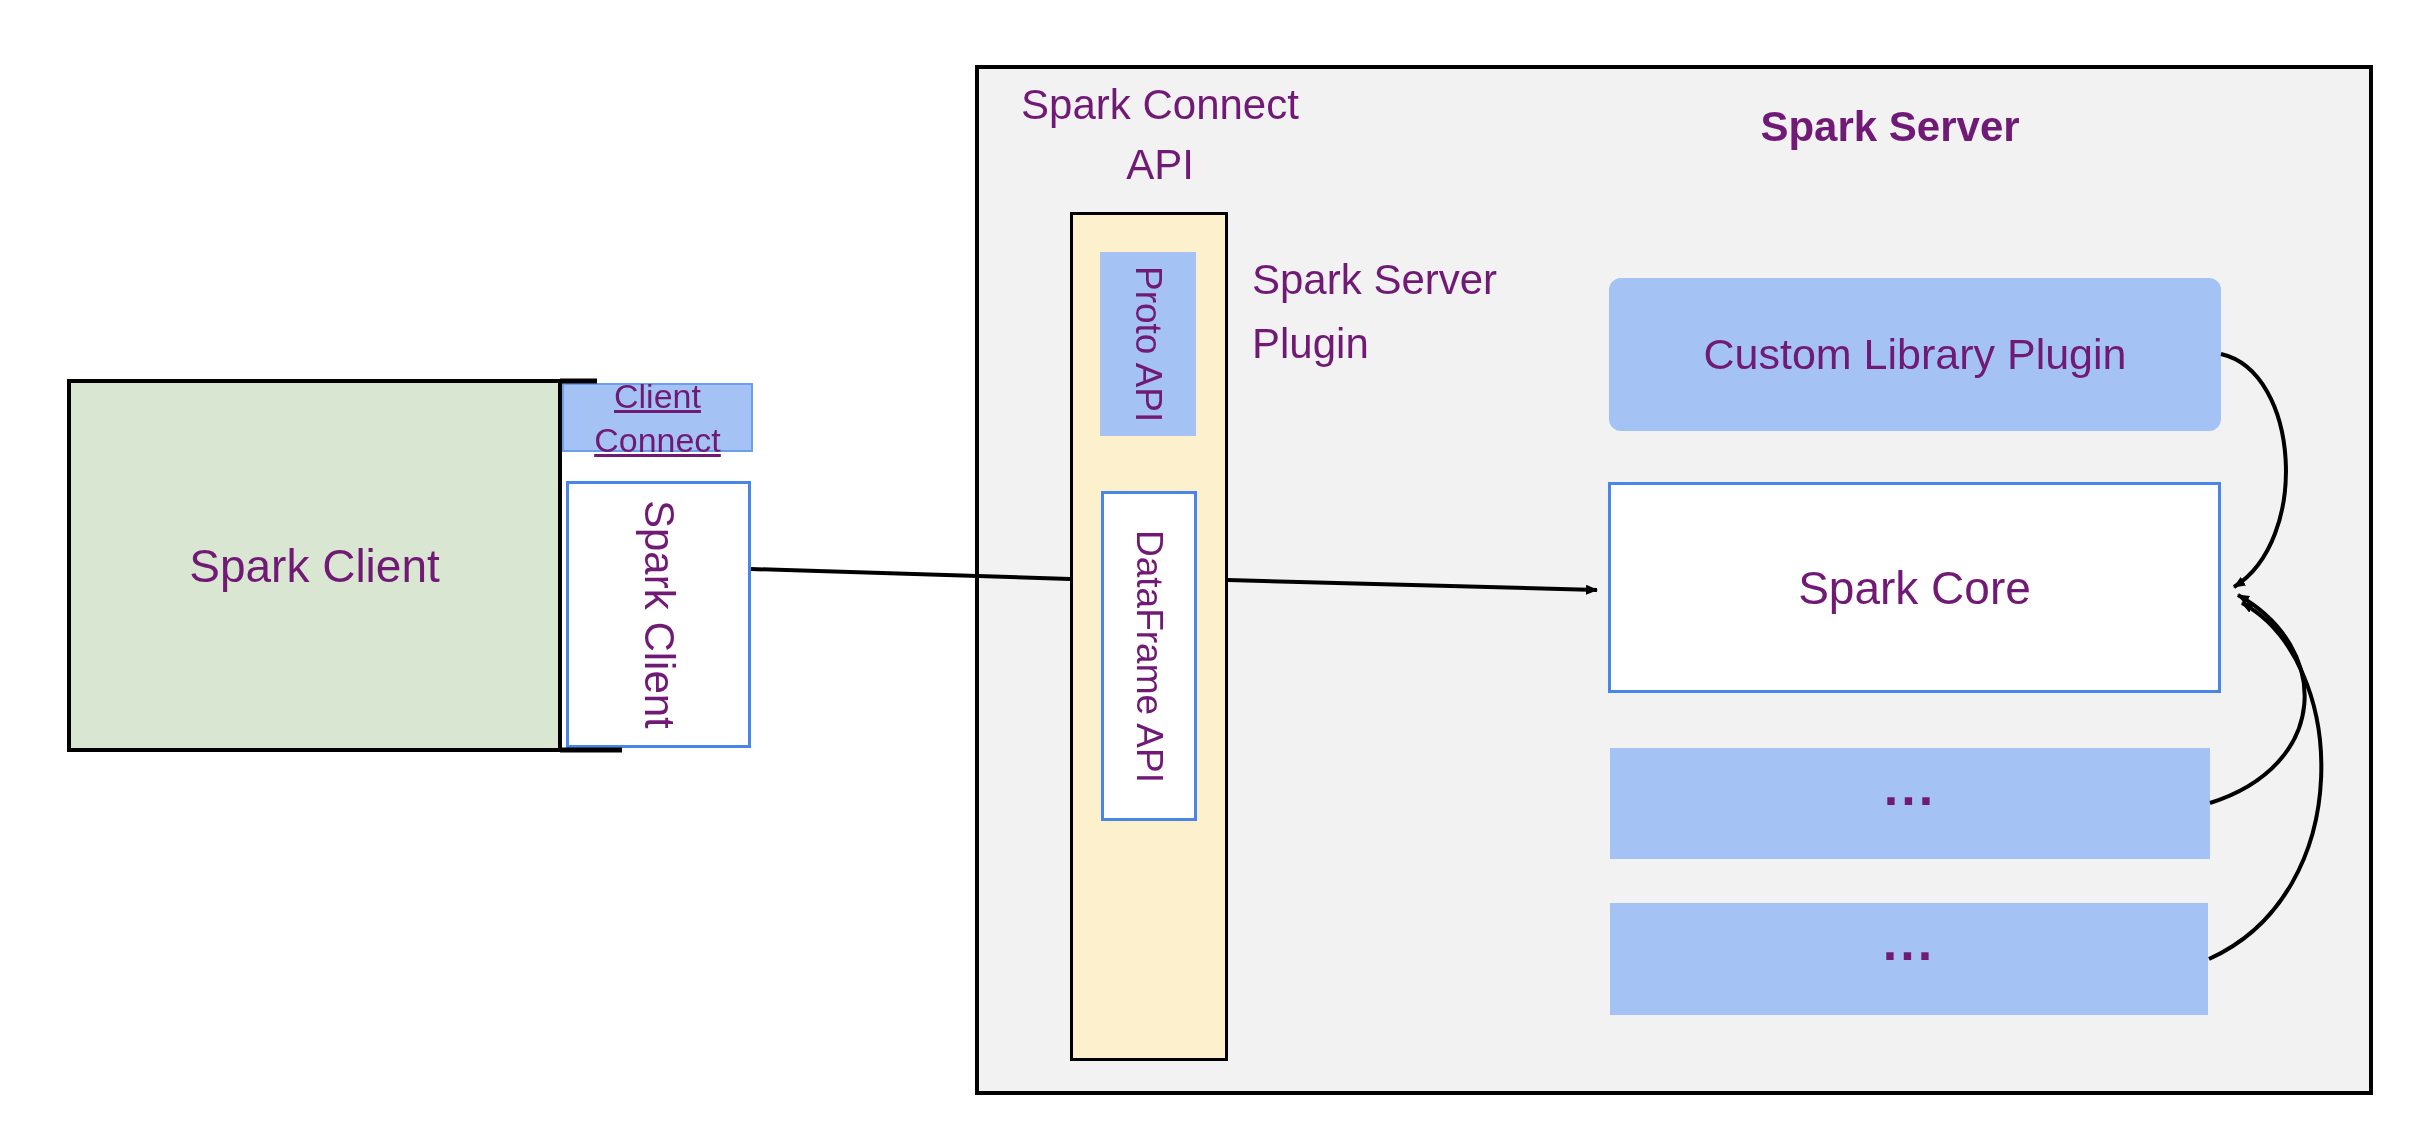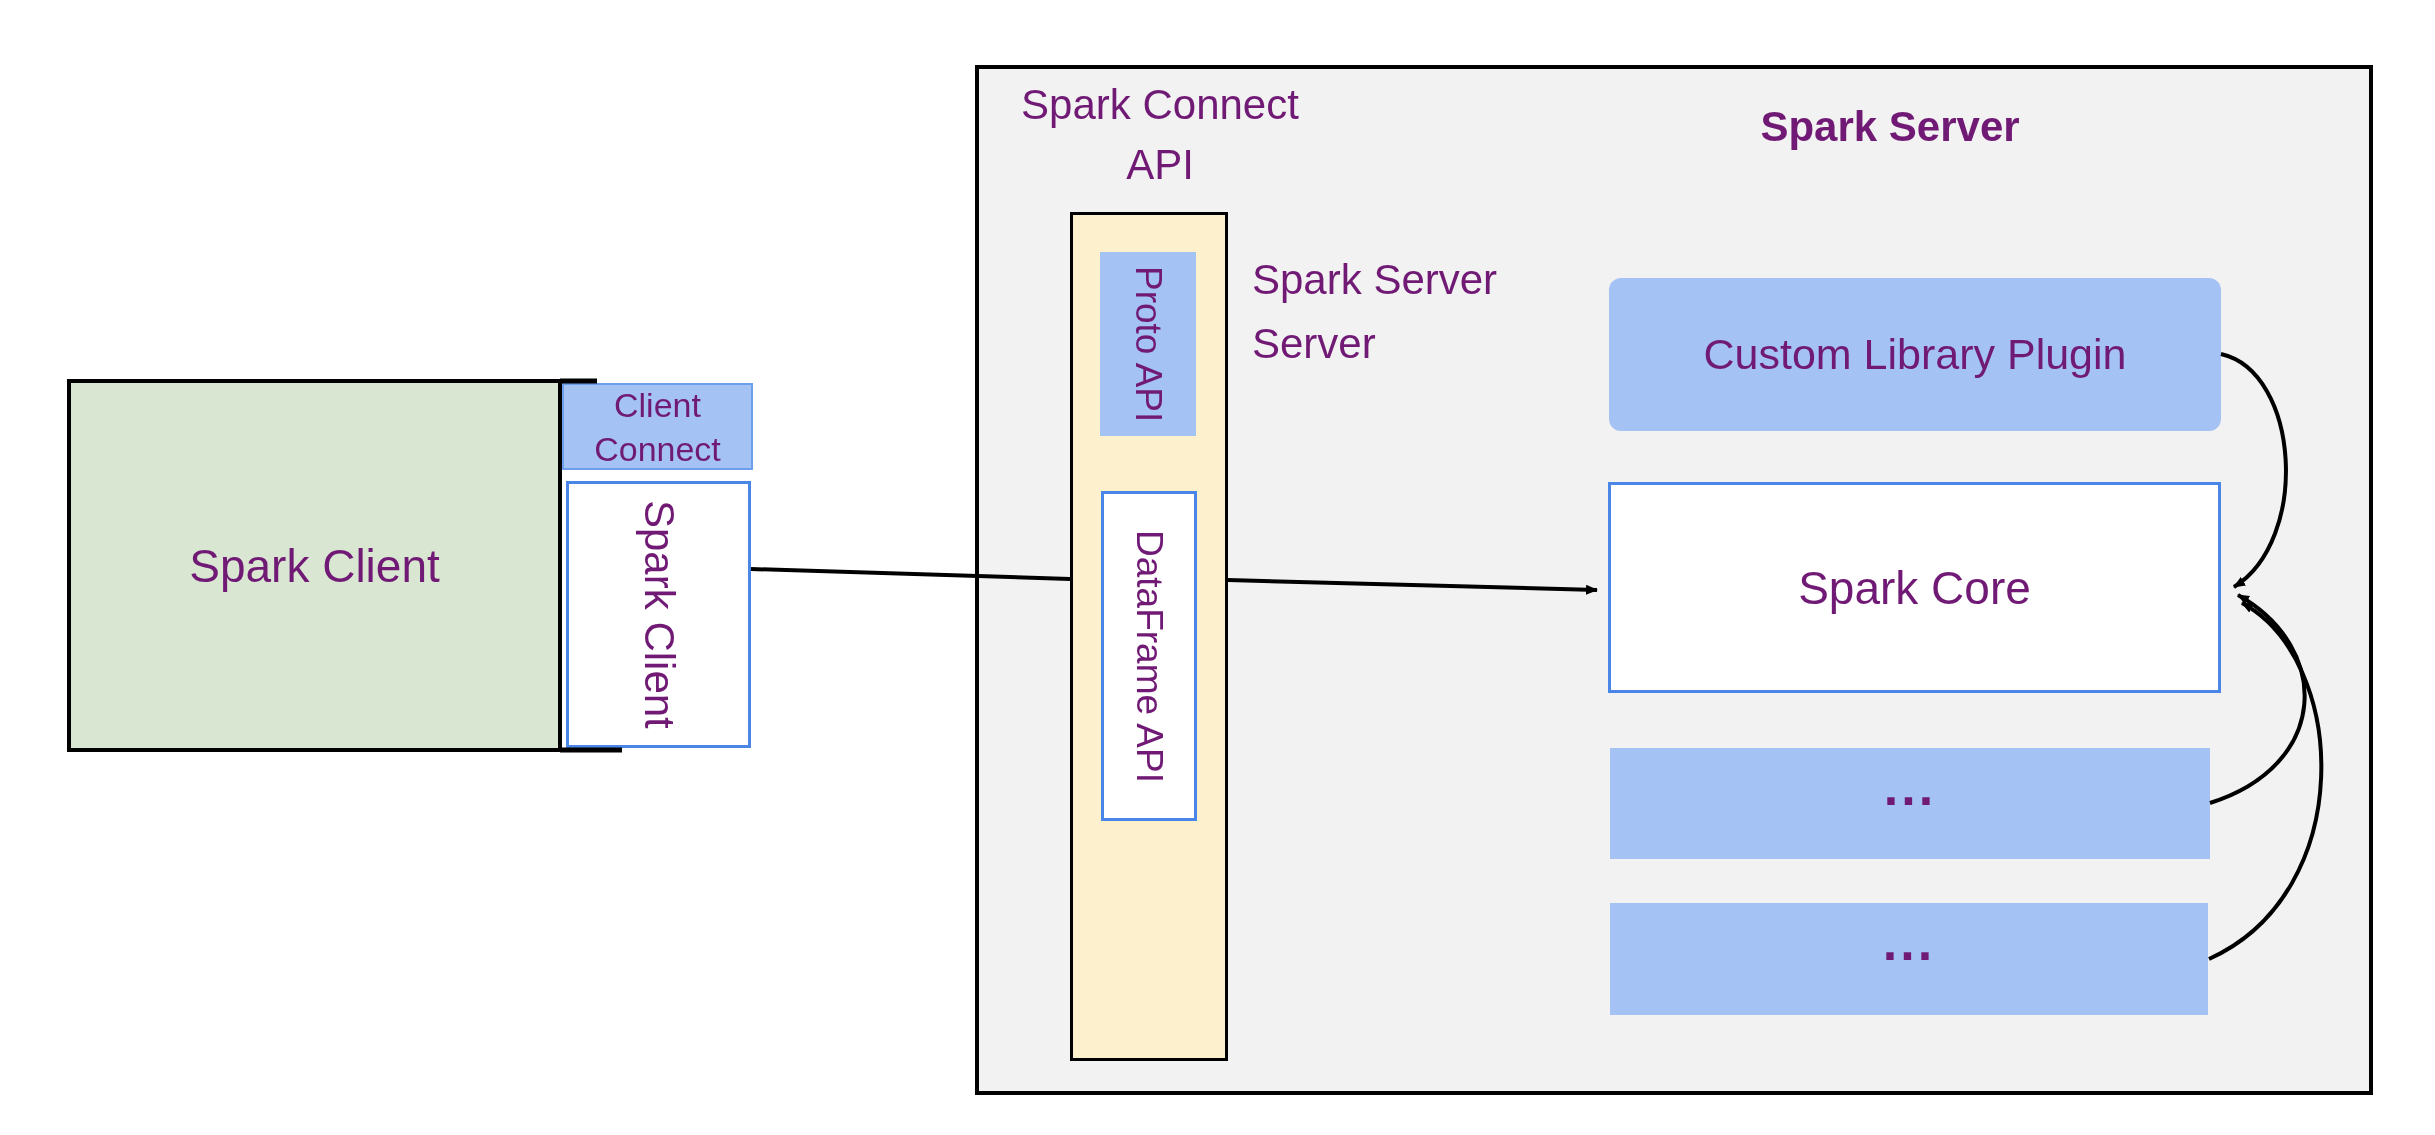--- a/index.html
+++ b/index.html
@@ -52,42 +52,42 @@
   <div class="label" style="left:1640px; top:103px; width:500px; font-size:42px; font-weight:bold; text-align:center; z-index:2;">Spark Server</div>
 
   <div class="box yellow" style="left:1070px; top:212px; width:158px; height:849px; z-index:2;"></div>
 
   <div class="box blue vtext" style="left:1100px; top:252px; width:96px; height:184px; font-size:37px; z-index:3;">Proto API</div>
 
   <div class="box whiteblue vtext" style="left:1101px; top:491px; width:96px; height:330px; font-size:37px; z-index:3;">DataFrame API</div>
 
   <div class="label" style="left:1252px; top:248px; width:340px; font-size:42px; line-height:64px; text-align:left; z-index:2;">
     <div>Spark Server</div>
-    <div>Server</div>
+    <div>Plugin</div>
   </div>
 
   <div class="box blue" style="left:1609px; top:278px; width:612px; height:153px; font-size:43px; z-index:2;border-radius:12px;">Custom Library Plugin</div>
 
   <div class="box whiteblue" style="left:1608px; top:482px; width:613px; height:211px; font-size:46px; z-index:2;text-align:center;">Spark Core</div>
 
   <div class="box blue" style="left:1610px; top:748px; width:600px; height:111px; font-size:52px; z-index:2;">
     <span class="dots">...</span>
   </div>
 
   <div class="box blue" style="left:1610px; top:903px; width:598px; height:112px; font-size:52px; z-index:2;">
     <span class="dots">...</span>
   </div>
 
   <div class="box green" style="left:67px; top:379px; width:495px; height:373px; z-index:1;">
     <div style="font-size:46px; line-height:64px;">
       <div>Spark Client</div>
     </div>
   </div>
 
-  <div class="box blue blue-bordered" style="left:562px; top:383px; width:191px; height:87px; z-index:2;">
+  <div class="box blue blue-bordered" style="left:562px; top:383px; width:191px; height:69px; z-index:2;text-decoration:underline;">
     <div style="font-size:34px; line-height:44px;">
       <div>Client</div>
       <div>Connect</div>
     </div>
   </div>
 
   <div class="box whiteblue vtext" style="left:566px; top:481px; width:185px; height:267px; font-size:42px; z-index:2;">Spark Client</div>
 
   <svg class="overlay" viewBox="0 0 2435 1135">
     <defs>

